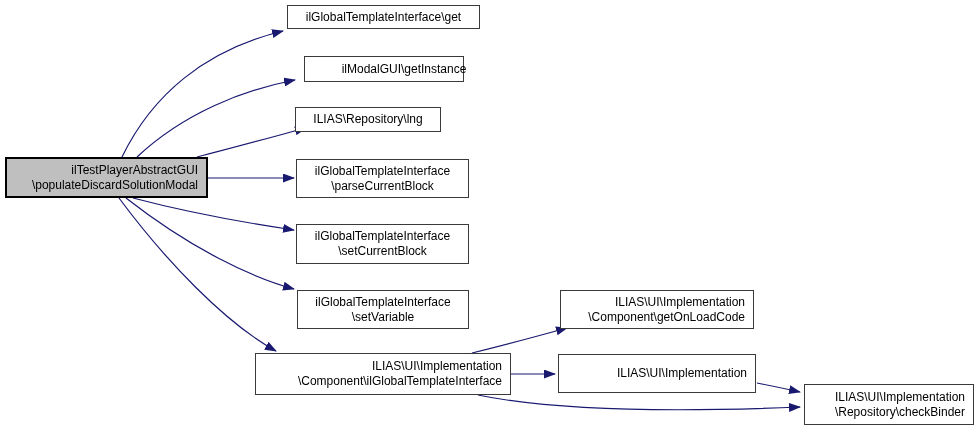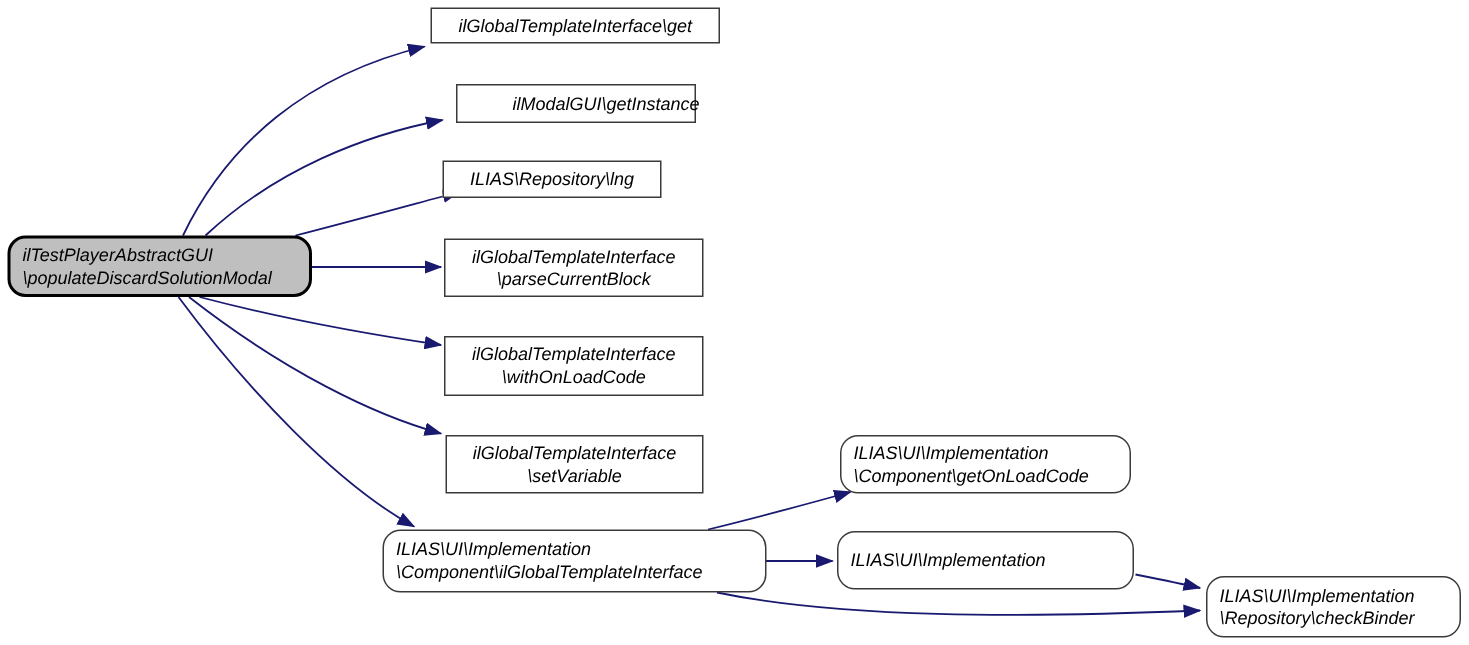--- a/index.html
+++ b/index.html
@@ -39,23 +39,23 @@
     border: 1px solid var(--node_border);
     color: var(--text);
     font-size: 12px;
     line-height: 15px;
     display: flex;
     flex-direction: column;
     justify-content: center;
     padding: 1px 8px;
     white-space: nowrap;
   }
-  .node span { display: block; font-style: italic; }
+  .node span { display: block; }
   .node.center { align-items: center; text-align: center; }
-  .node.left { align-items: flex-start; text-align: left; border-radius: 12px; }
+  .node.left { align-items: flex-end; text-align: left; }
   .node.highlight {
     background: var(--highlight_fill);
     border: 2px solid var(--highlight_border);
   }
 </style>
 </head>
 <body>
 
 <div class="canvas">
 
@@ -95,21 +95,21 @@
     <span>ILIAS\Repository\lng</span>
   </div>
 
   <div class="node center" style="left:296px; top:159px; width:173px; height:39px;">
     <span>ilGlobalTemplateInterface</span>
     <span>\parseCurrentBlock</span>
   </div>
 
   <div class="node center" style="left:296px; top:224px; width:173px; height:40px;">
     <span>ilGlobalTemplateInterface</span>
-    <span>\withOnLoadCode</span>
+    <span>\setCurrentBlock</span>
   </div>
 
   <div class="node center" style="left:297px; top:290px; width:172px; height:39px;">
     <span>ilGlobalTemplateInterface</span>
     <span>\setVariable</span>
   </div>
 
   <div class="node left" style="left:255px; top:353px; width:256px; height:42px;">
     <span>ILIAS\UI\Implementation</span>
     <span>\Component\ilGlobalTemplateInterface</span>

